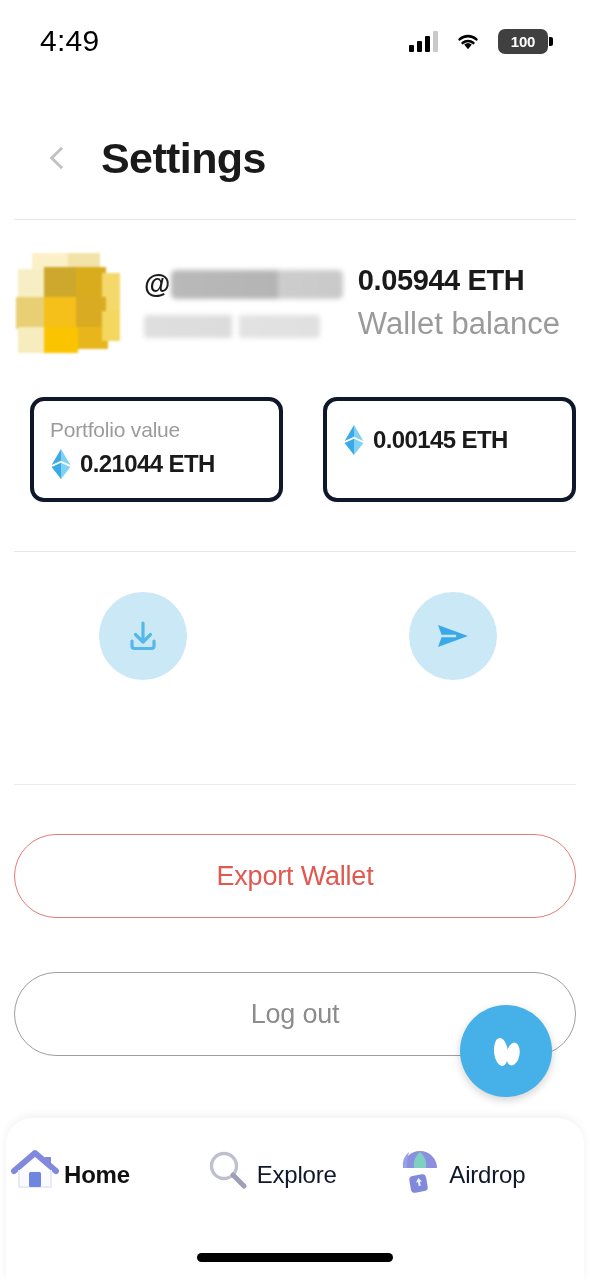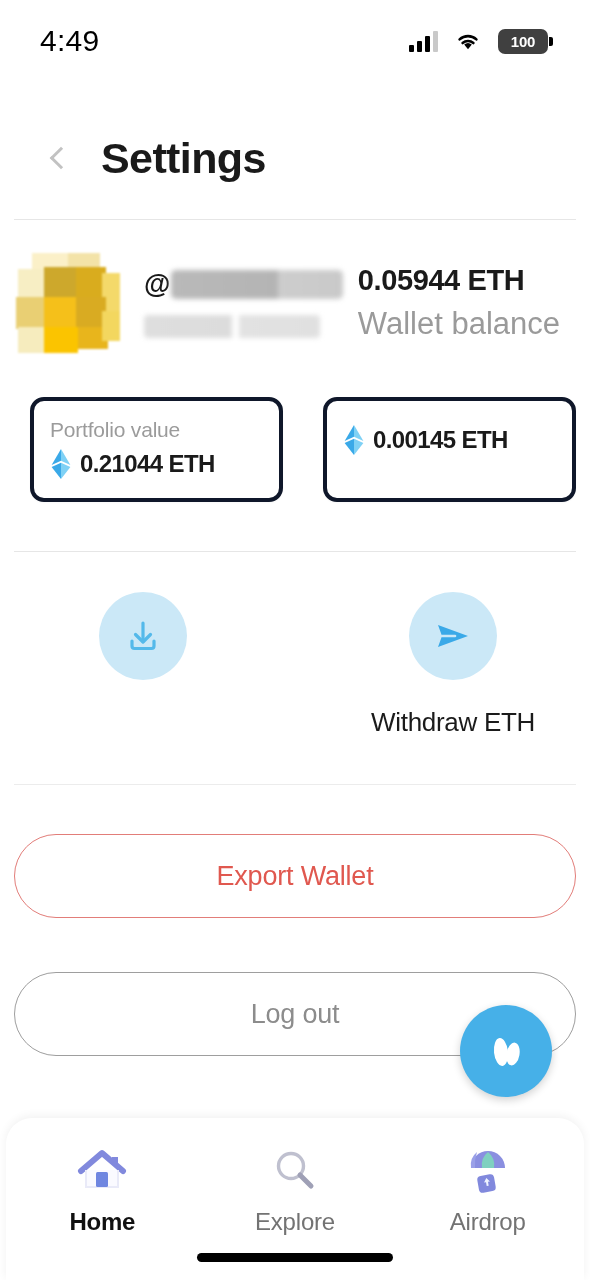--- a/index.html
+++ b/index.html
@@ -123,23 +123,23 @@
     box-shadow:0 3px 9px rgba(0,0,0,.18); cursor:pointer;
   }
 
   
   .bottomnav {
     position:absolute; left:6px; right:6px; bottom:0; height:162px;
     background:#fff; border-radius:26px 26px 0 0;
     box-shadow:0 -2px 10px rgba(0,0,0,.06);
     display:flex; align-items:flex-start; padding-top:24px;
   }
-  .nav-item { flex:1; display:flex; flex-direction:column; align-items:center; cursor:pointer; }
+  .nav-item { flex:1; display:flex; flex-direction:row; align-items:center; cursor:pointer; }
   .nav-icon { width:58px; height:58px; display:flex; align-items:center; justify-content:center; }
-  .nav-label { margin-top:8px; font-size:24px; color:#737373; letter-spacing:-.2px; }
+  .nav-label { margin-top:8px; font-size:24px; color:#0f172a; letter-spacing:-.2px; }
   .nav-item.active .nav-label { color:#111; font-weight:700; }
   .home-indicator {
     position:absolute; bottom:18px; left:50%; transform:translateX(-50%);
     width:196px; height:9px; background:#000; border-radius:6px;
   }
 </style>
 </head>
 <body>
 
 <div class="phone">
@@ -240,21 +240,20 @@
         </svg>
       </div>
     </div>
     <div class="action">
       <div class="action-circle">
         <svg width="44" height="40" viewBox="0 0 44 40">
           <path d="M7 9 L37 20 L7 31 L11 20 Z" fill="#3aa9e8"></path>
           <path d="M11 20 L24 20" stroke="#cbe8f7" stroke-width="2.6" stroke-linecap="round"></path>
         </svg>
       </div>
-      <div class="action-label">Withdraw ETH</div>
     </div>
   </div>
 
   <div class="divider d3"></div>
 
   <div class="btn btn-logout">
     <span>Log out</span>
   </div>
   <div class="btn btn-export">
     <span>Export Wallet</span>

